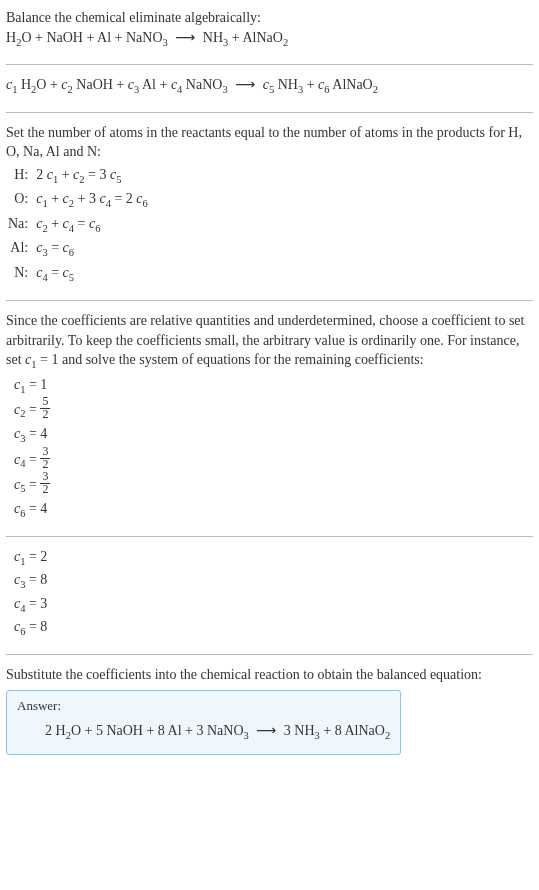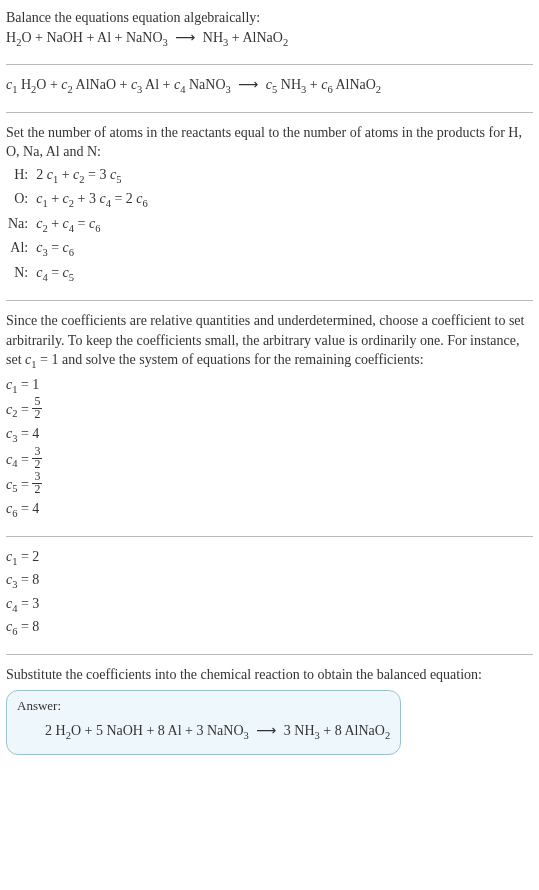--- a/index.html
+++ b/index.html
@@ -43,21 +43,21 @@
     padding: 1px 6px 1px 2px;
     vertical-align: baseline;
   }
   .eq-table td:first-child {
     text-align: right;
   }
   .coeffs {
     margin-top: 2px;
   }
   .coeffs div {
-    margin: 1px 0;
+    margin: 1px 8px;
   }
   .frac {
     display: inline-block;
     vertical-align: middle;
     text-align: center;
     font-size: 0.85em;
     line-height: 1;
     position: relative;
     top: -2px;
   }
@@ -66,50 +66,50 @@
     border-bottom: 1px solid #333;
     padding: 0 2px;
   }
   .frac .den {
     display: block;
     padding: 0 2px;
   }
   .answer-box {
     border: 1px solid #99c2d6;
     background: #eef7fb;
-    border-radius: 12px;
+    border-radius: 3px;
     padding: 6px 10px 10px 10px;
     margin-top: 6px;
     display: inline-block;
   }
   .answer-label {
     font-size: 13px;
     margin-bottom: 6px;
   }
   .answer-eq {
     padding-left: 28px;
   }
 </style>
 </head>
 <body>
 
 <div class="section">
-  <div>Balance the equations equation algebraically:</div>
+  <div>Balance the chemical eliminate algebraically:</div>
   <div>
     <span><span>H</span><span class="sub">2</span><span>O</span></span><span> + </span><span>NaOH</span><span> + </span><span>Al</span><span> + </span><span><span>NaNO</span><span class="sub">3</span></span>
     <span class="arrow">⟶</span>
     <span><span>NH</span><span class="sub">3</span></span><span> + </span><span><span>AlNaO</span><span class="sub">2</span></span>
   </div>
 </div>
 
 <hr class="divider">
 
 <div class="section">
   <div>
-    <span class="italic">c</span><span class="sub">1</span><span> H</span><span class="sub">2</span><span>O + </span><span class="italic">c</span><span class="sub">2</span><span> AlNaO + </span><span class="italic">c</span><span class="sub">3</span><span> Al + </span><span class="italic">c</span><span class="sub">4</span><span> NaNO</span><span class="sub">3</span>
+    <span class="italic">c</span><span class="sub">1</span><span> H</span><span class="sub">2</span><span>O + </span><span class="italic">c</span><span class="sub">2</span><span> NaOH + </span><span class="italic">c</span><span class="sub">3</span><span> Al + </span><span class="italic">c</span><span class="sub">4</span><span> NaNO</span><span class="sub">3</span>
     <span class="arrow">⟶</span>
     <span class="italic">c</span><span class="sub">5</span><span> NH</span><span class="sub">3</span><span> + </span><span class="italic">c</span><span class="sub">6</span><span> AlNaO</span><span class="sub">2</span>
   </div>
 </div>
 
 <hr class="divider">
 
 <div class="section">
   <div>Set the number of atoms in the reactants equal to the number of atoms in the products for H, O, Na, Al and N:</div>
   <table class="eq-table">

